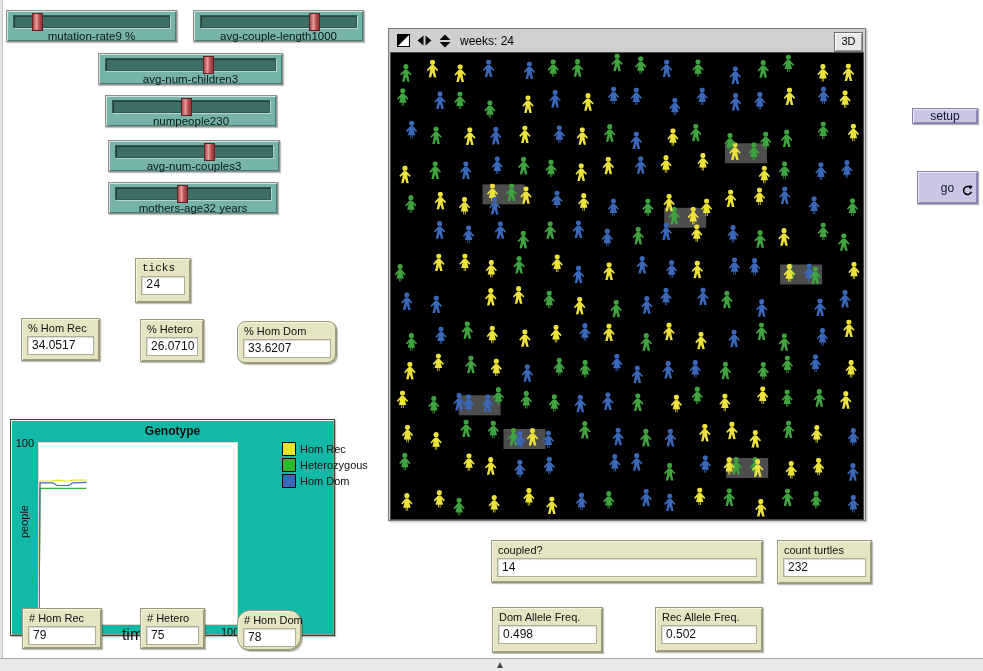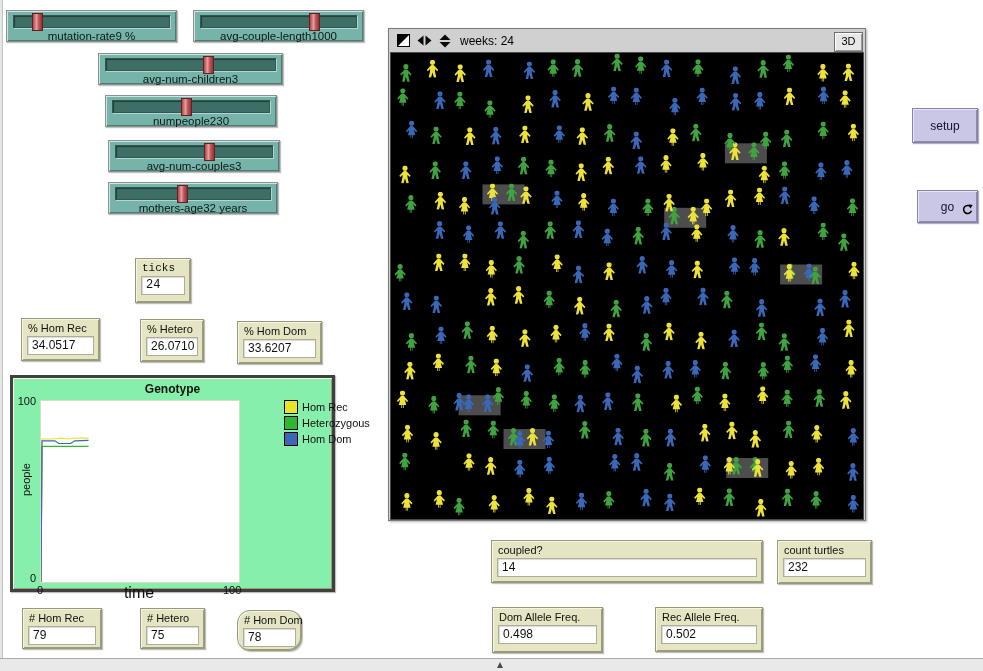--- a/index.html
+++ b/index.html
@@ -35,22 +35,23 @@
   .monitor{
     background:#E5E5C4;border:1px solid #98987A;padding:3px 5px;
     box-shadow:inset 1px 1px 0 #F5F5E2, inset -1px -1px 0 #9C9C78, 1px 1px 1px rgba(0,0,0,.25);
   }
   .mon-label{font-size:11px;margin:0 0 2px 1px;white-space:nowrap;}
   .mon-value{background:#fff;border:1px solid #AEAE96;box-shadow:inset 1px 1px 1px #D9D9D9;
     font-size:12px;height:17px;line-height:17px;padding:0 4px;overflow:hidden;}
 
   
   .plot{
-    background:#86efac;border:3px solid #404040;
+    background:#14b8a6;border:1px solid #404040;
     box-shadow:inset 1px 1px 0 #F5F5E2, inset -1px -1px 0 #9C9C78, 1px 1px 1px rgba(0,0,0,.25);
+    margin-top:44px;
   }
   .plot-title{text-align:center;font-weight:bold;font-size:12px;padding-top:4px;}
   .plot-area{position:absolute;left:27px;top:22px;width:198px;height:181px;background:#fff;border:1px solid #DCDCC4;}
   #plot-svg{position:absolute;left:0;top:0;}
   .ytick-top{position:absolute;left:1px;top:17px;width:22px;text-align:right;font-size:11px;}
   .ytick-bot{position:absolute;left:1px;top:194px;width:22px;text-align:right;font-size:11px;}
   .plot-ylabel{position:absolute;left:7px;top:85px;font-size:11px;writing-mode:vertical-rl;transform:rotate(180deg);}
   .xtick-0{position:absolute;left:24px;top:206px;font-size:11px;}
   .plot-xlabel{position:absolute;left:27px;top:206px;width:198px;text-align:center;font-size:16px;}
   .xtick-100{position:absolute;left:210px;top:206px;font-size:11px;}
@@ -150,21 +151,21 @@
 <div class="abs monitor" style="left:21px;top:318px;width:79px;height:43px;">
   <div class="mon-label">% Hom Rec</div>
   <div class="mon-value">34.0517</div>
 </div>
 
 <div class="abs monitor" style="left:140px;top:319px;width:64px;height:43px;">
   <div class="mon-label">% Hetero</div>
   <div class="mon-value">26.0710</div>
 </div>
 
-<div class="abs monitor" style="left:237px;top:321px;width:85px;height:43px;">
+<div class="abs monitor" style="left:237px;top:321px;width:100px;height:43px;border-radius:9px;">
   <div class="mon-label">% Hom Dom</div>
   <div class="mon-value">33.6207</div>
 </div>
 
 <div class="abs plot" style="left:10px;top:375px;width:325px;height:217px;">
   <div class="plot-title">Genotype</div>
   <div class="plot-area">
     <svg id="plot-svg" width="198" height="181">
         <polyline points="0.0,181.0 1.0,38.0 11.9,38.0 19.8,37.1 27.7,38.0 35.6,37.1 47.5,37.1" fill="none" stroke="#E8E526" stroke-width="1.2"></polyline>
         <polyline points="0.0,181.0 1.0,45.3 47.5,45.3" fill="none" stroke="#2EB82E" stroke-width="1.2"></polyline>
@@ -479,21 +480,21 @@
         <use href="#p-dress" xlink:href="#p-dress" x="301.7" y="434.5" width="14" height="18" fill="#EDE13C"></use>
         <use href="#p-man" xlink:href="#p-man" x="331.3" y="435.3" width="14" height="18" fill="#3FA33F"></use>
         <use href="#p-man" xlink:href="#p-man" x="362.8" y="445.9" width="14" height="18" fill="#EDE13C"></use>
         <use href="#p-man" xlink:href="#p-man" x="389.5" y="435.4" width="14" height="18" fill="#3FA33F"></use>
         <use href="#p-dress" xlink:href="#p-dress" x="418.1" y="438.0" width="14" height="18" fill="#3FA33F"></use>
         <use href="#p-dress" xlink:href="#p-dress" x="455.3" y="441.9" width="14" height="18" fill="#3A67B8"></use>
       </svg>
   </div>
 </div>
 
-<div class="abs nl-button" style="left:912px;top:108px;width:66px;height:35px;">
+<div class="abs nl-button" style="left:912px;top:108px;width:66px;height:16px;">
   <span>setup</span>
 </div>
 
 <div class="abs nl-button" style="left:917px;top:155px;width:61px;height:33px;">
   <span>go</span>
   <span class="go-icon">
     <svg width="11" height="11" viewBox="0 0 11 11">
         <path d="M8.8,3.1 A4 4 0 1 0 9.4,6.8" fill="none" stroke="#000" stroke-width="1.5"></path>
         <path d="M6.6,0.2 L10.8,0.9 L8.3,4.5 Z" fill="#000"></path>
       </svg>

